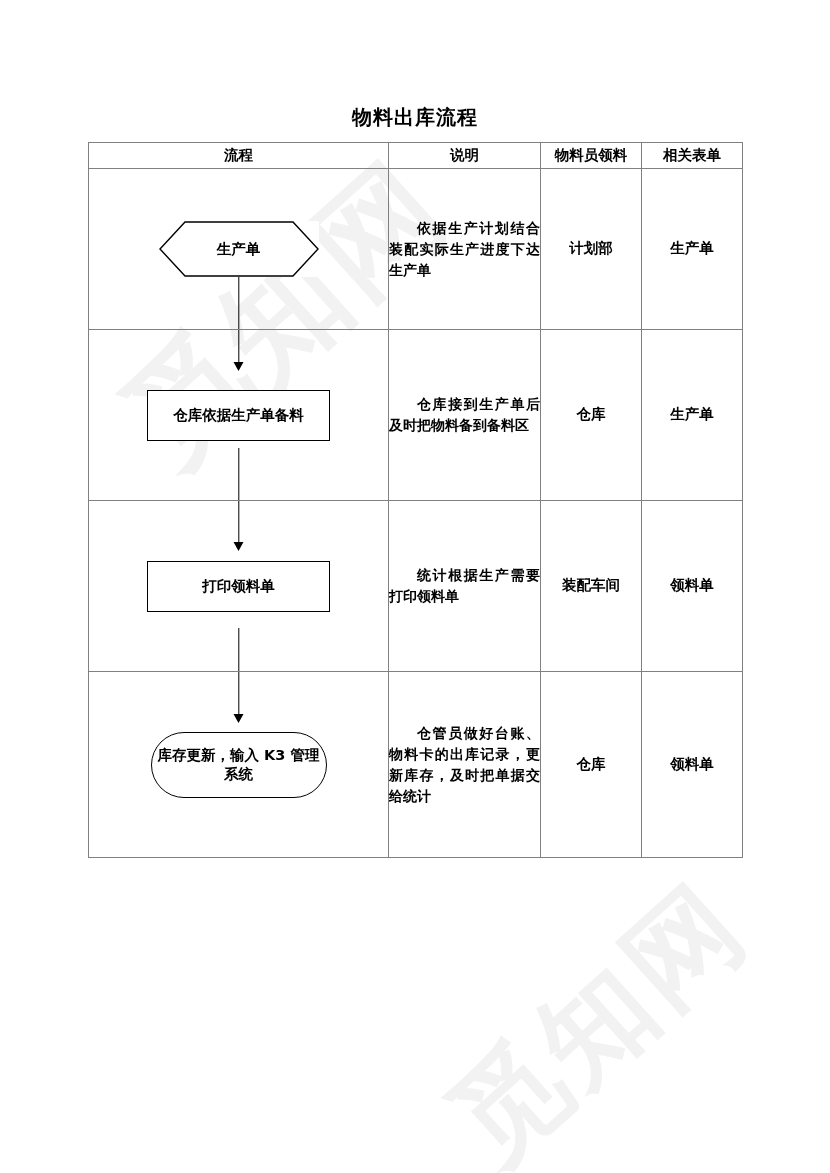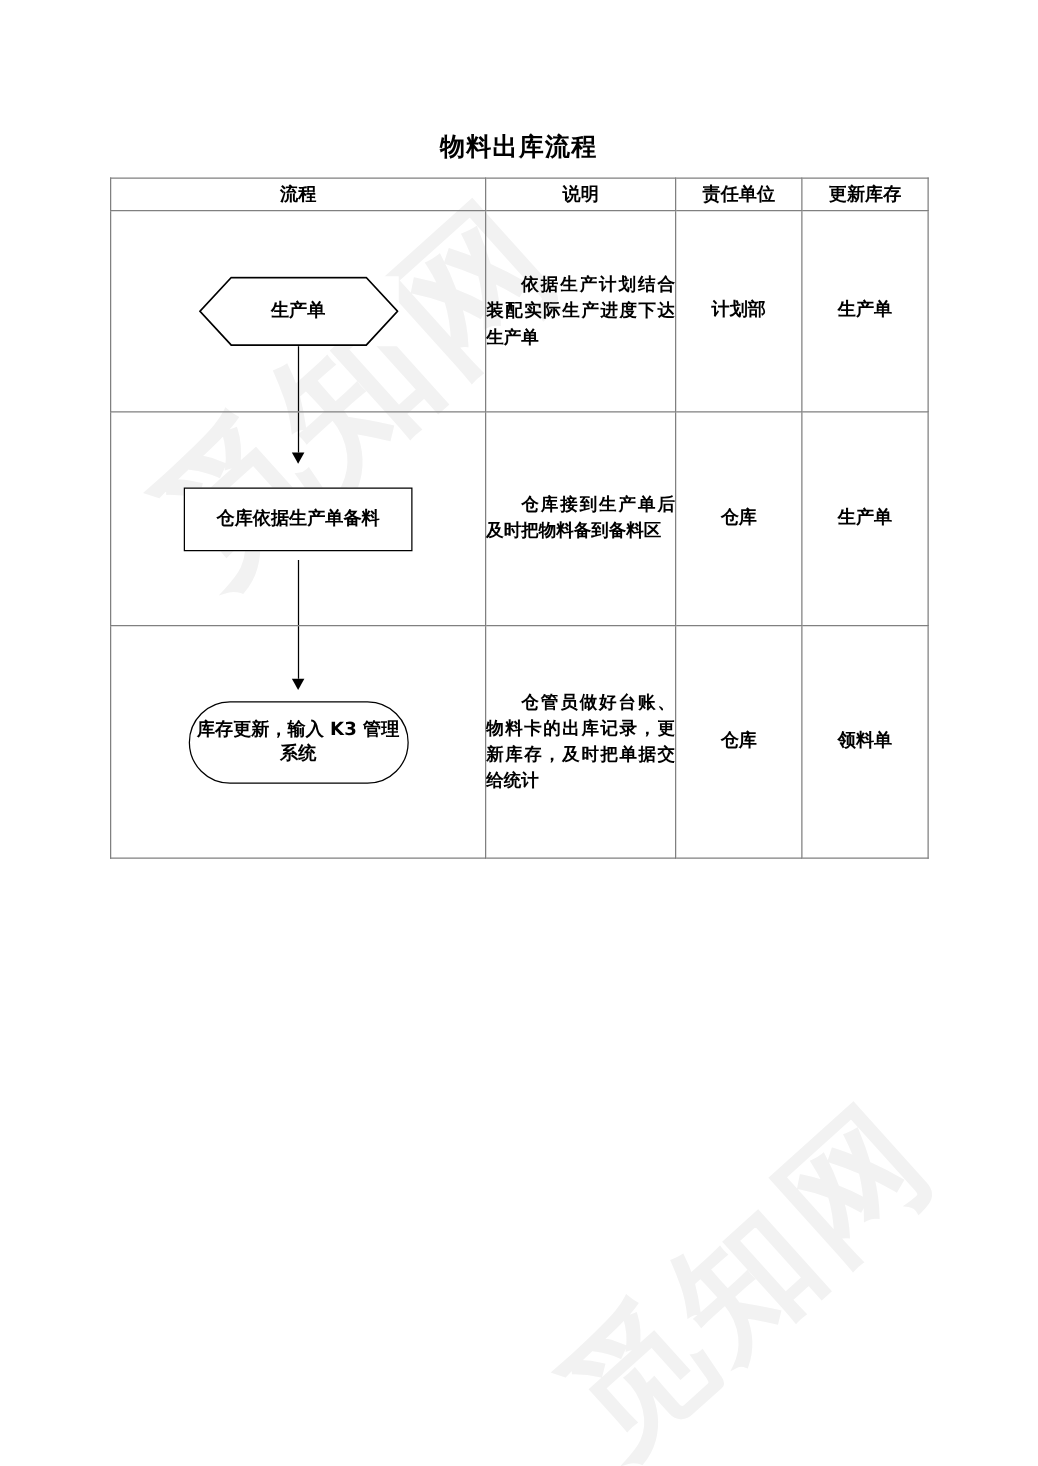--- a/index.html
+++ b/index.html
@@ -187,22 +187,22 @@
     <colgroup>
       <col class="col-flow">
         <col class="col-desc">
         <col class="col-unit">
         <col class="col-form">
     </colgroup>
     <thead>
       <tr>
         <th>流程</th>
         <th>说明</th>
-        <th>责任单位</th>
-        <th>更新库存</th>
+        <th>物料员领料</th>
+        <th>相关表单</th>
       </tr>
     </thead>
     <tbody>
 
       <tr style="height:160px">
         <td class="flow-cell">
           <div class="flow-stage" style="height:160px">
             <div class="connector" style="top:101px;height:59px"></div>
             <div class="shape shape-hex">
               <svg width="160" height="56" viewBox="0 0 160 56" aria-hidden="true">
@@ -230,20 +230,37 @@
             </div>
           </div>
         </td>
         <td class="cell-desc">
           <span class="indent">仓库接到生产单后及时把物料备到备料区</span>
         </td>
         <td class="cell-unit">仓库</td>
         <td class="cell-form">生产单</td>
       </tr>
 
+      <tr style="height:170px">
+        <td class="flow-cell">
+          <div class="flow-stage" style="height:170px">
+            <div class="connector" style="top:0;height:41px"></div>
+            <div class="arrow-head" style="top:41px"></div>
+            <div class="connector" style="top:127px;height:43px"></div>
+            <div class="shape shape-rect">
+              <span>打印领料单</span>
+            </div>
+          </div>
+        </td>
+        <td class="cell-desc">
+          <span class="indent">统计根据生产需要打印领料单</span>
+        </td>
+        <td class="cell-unit">装配车间</td>
+        <td class="cell-form">领料单</td>
+      </tr>
 
 
       <tr style="height:185px">
         <td class="flow-cell">
           <div class="flow-stage" style="height:185px">
             <div class="connector" style="top:0;height:42px"></div>
             <div class="arrow-head" style="top:42px"></div>
             <div class="shape shape-round">
               <span>库存更新，输入 K3 管理系统</span>
             </div>

